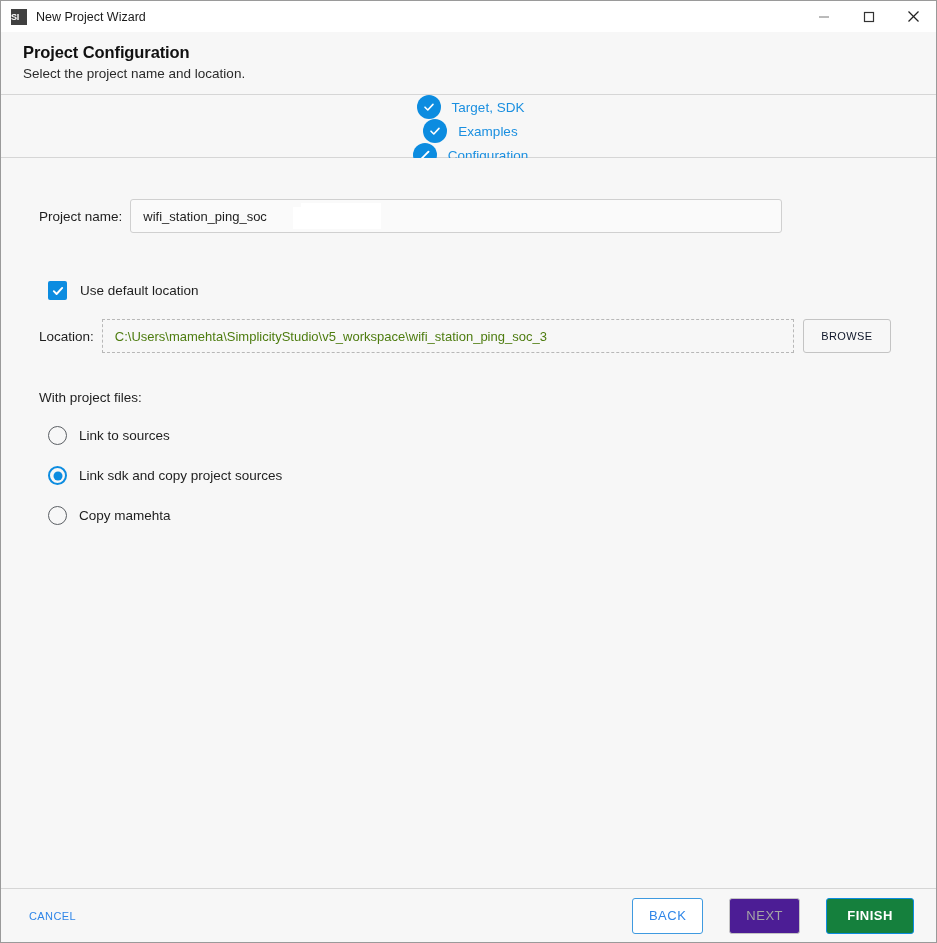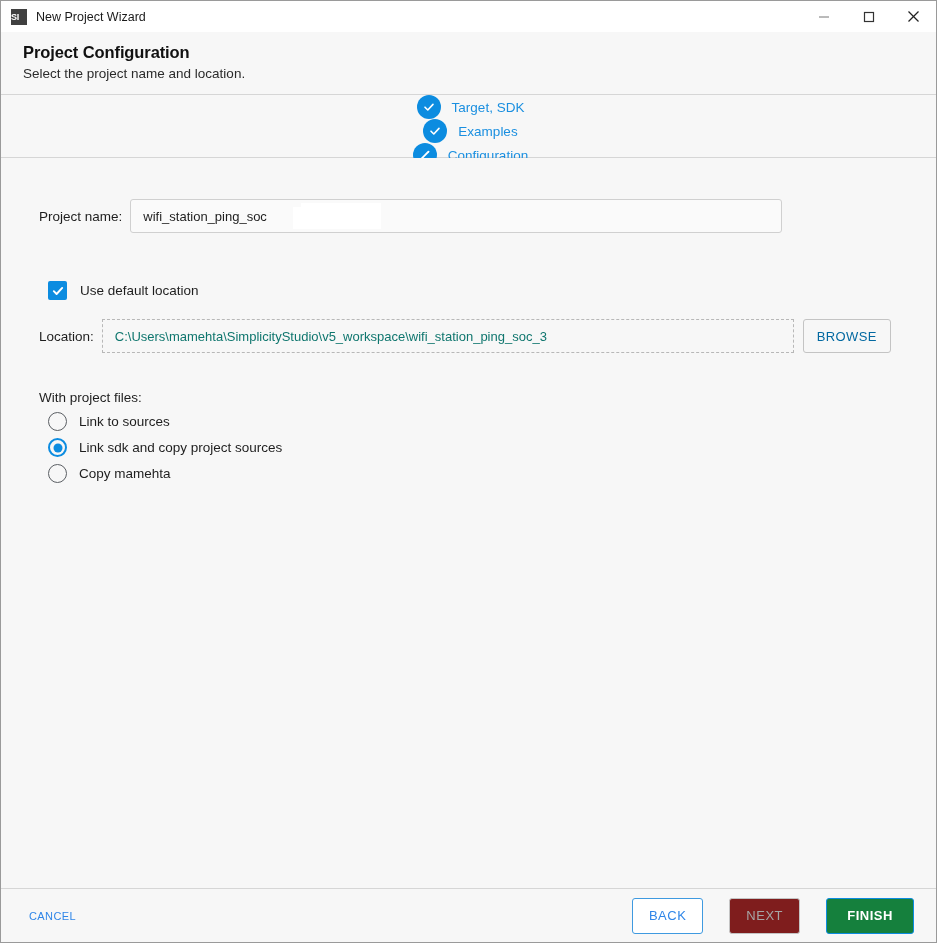--- a/index.html
+++ b/index.html
@@ -209,53 +209,53 @@
     margin-right: 8px;
     white-space: nowrap;
   }
   .input-location {
     width: 692px;
     height: 34px;
     box-sizing: border-box;
     border: 1px dashed #b8b8b8;
     background: #f7f7f7;
     font-size: 13px;
-    color: #0f766e;
+    color: #4d7c0f;
     padding: 0 12px;
     display: flex;
     align-items: center;
     font-family: "Liberation Sans", sans-serif;
   }
   .browse-btn {
     margin-left: 9px;
     width: 88px;
     height: 34px;
     box-sizing: border-box;
     border: 1px solid #c4c4c4;
     border-radius: 3px;
     background: #f7f7f7;
-    color: #0369a1;
-    font-size: 13px;
+    color: #0f172a;
+    font-size: 11px;
     display: flex;
     align-items: center;
     justify-content: center;
     letter-spacing: 0.4px;
     font-family: "Liberation Sans", sans-serif;
   }
 
   .files-label {
     font-size: 13.5px;
     color: #1e1e1e;
     padding: 37px 0 0 38px;
   }
   .radio-group { padding: 0 0 0 47px; }
   .radio-row {
     display: flex;
     align-items: center;
-    margin-top: 7px;
+    margin-top: 21px;
   }
   .radio {
     width: 19px;
     height: 19px;
     box-sizing: border-box;
     border-radius: 50%;
     border: 1.6px solid #5b5f64;
     background: #f7f7f7;
     flex: 0 0 auto;
     position: relative;
@@ -316,21 +316,21 @@
     font-family: "Liberation Sans", sans-serif;
   }
   .btn-back {
     border: 1px solid #3f9ae0;
     color: #2f86e8;
     background: #ffffff;
   }
   .btn-next {
     border: 1px solid #c4c4c4;
     color: #a6a6a6;
-    background: #7f1d1d;
+    background: #4c1d95;
   }
   .btn-finish {
     border: 1px solid #0c8ce0;
     background: #15803d;
     color: #ffffff;
     font-weight: bold;
     min-width: 88px;
   }
 </style>
 </head>

